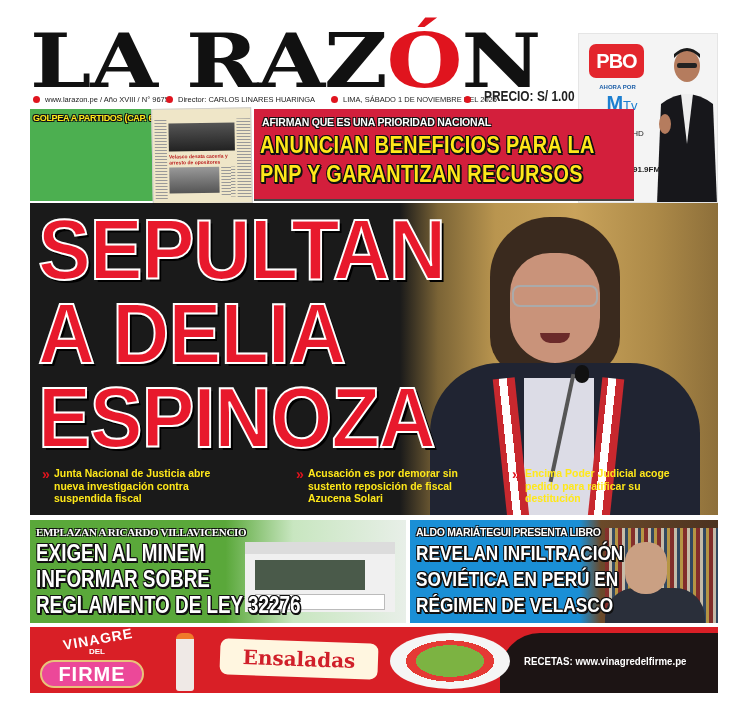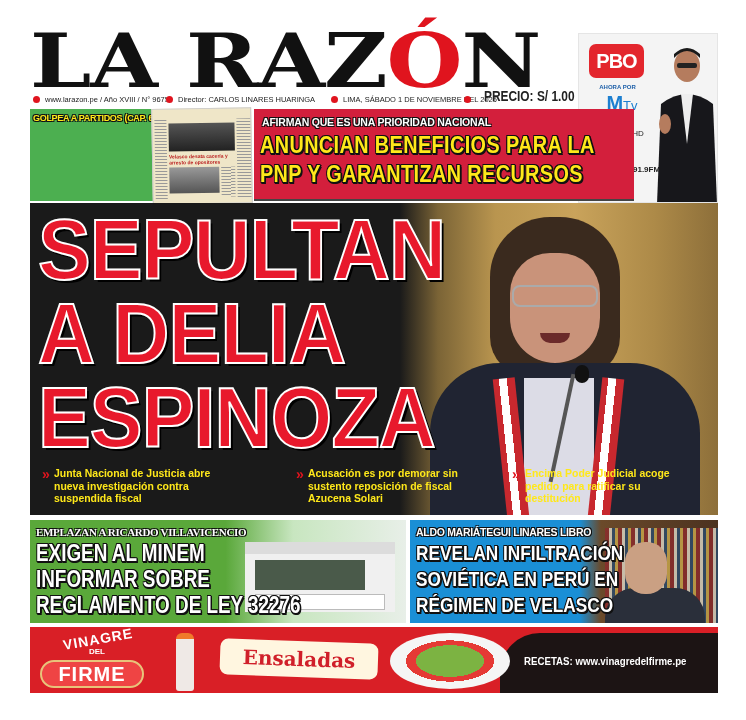--- a/index.html
+++ b/index.html
@@ -94,21 +94,21 @@
   #libro .man-head { position: absolute; left: 215px; top: 22px; width: 42px; height: 52px; border-radius: 20px; background: #caa083; }
   #libro .man-body { position: absolute; left: 195px; top: 68px; width: 100px; height: 40px; border-radius: 30px 30px 0 0; background: #2a2f3a; }
   #libro-kicker { left: 6px; top: 6px; font-size: 10.5px; font-weight: bold; color: #fff; text-shadow: 1px 1px 0 #111, -1px -1px 0 #111, 1px -1px 0 #111, -1px 1px 0 #111; white-space: nowrap; letter-spacing: -0.3px; }
   #libro-title { left: 6px; top: 20px; font-size: 21px; line-height: 26px; font-weight: bold; color: #fff; text-shadow: 2px 2px 0 #111, -1px -1px 0 #111, 1px -1px 0 #111, -1px 1px 0 #111, 2px 0 0 #111, 0 2px 0 #111; white-space: nowrap; transform: scaleX(0.82); transform-origin: left top; }
 
   
   #ad { left: 30px; top: 627px; width: 688px; height: 66px; background: #d91f26; overflow: hidden; }
   #ad .dark { position: absolute; left: 470px; top: 6px; width: 230px; height: 60px; background: #1c1414; border-radius: 40px 0 0 0; }
   #ad-brand-top { left: 18px; top: 4px; width: 100px; text-align: center; font-size: 14px; font-weight: bold; color: #fff; transform: rotate(-10deg); letter-spacing: 1px; }
   #ad-brand-del { left: 52px; top: 20px; width: 30px; text-align: center; font-size: 8px; font-weight: bold; color: #fff; }
-  #ad-brand-firme { left: 10px; top: 33px; width: 104px; height: 28px; background: #ef4444; border: 2px solid #e8c37a; border-radius: 14px; text-align: center; color: #fff; font-weight: bold; font-size: 20px; line-height: 24px; letter-spacing: 1px; }
+  #ad-brand-firme { left: 10px; top: 33px; width: 104px; height: 28px; background: #ec4899; border: 2px solid #e8c37a; border-radius: 14px; text-align: center; color: #fff; font-weight: bold; font-size: 20px; line-height: 24px; letter-spacing: 1px; }
   #ad-bottle { left: 146px; top: 6px; width: 18px; height: 58px; background: linear-gradient(#f07a2a 0 10%, #efe9e6 10% 100%); border-radius: 6px 6px 3px 3px; }
   #ad-ensaladas { left: 190px; top: 14px; width: 158px; height: 36px; background: #fff6e0; border-radius: 8px; transform: rotate(2deg); text-align: center; font-family: "DejaVu Serif", serif; font-weight: bold; font-size: 20px; line-height: 36px; color: #d0202a; }
   #ad-plate { left: 360px; top: 6px; width: 120px; height: 56px; border-radius: 50%; background: radial-gradient(ellipse at center, #7cb342 0 40%, #e53935 40% 52%, #f5f5f5 52% 100%); }
   #ad-url { left: 494px; top: 28px; font-size: 11px; font-weight: bold; color: #fff; white-space: nowrap; transform: scaleX(0.88); transform-origin: left top; }
 </style>
 </head>
 <body>
 
 <div id="logo" class="abs"><span>LA RAZ</span><span class="accent">Ó</span><span>N</span></div>
 
@@ -207,21 +207,21 @@
     <div>EXIGEN AL MINEM</div>
     <div>INFORMAR SOBRE</div>
     <div>REGLAMENTO DE LEY 32276</div>
   </div>
 </div>
 
 <div id="libro" class="abs">
   <div class="shelf"></div>
   <div class="man-body"></div>
   <div class="man-head"></div>
-  <div id="libro-kicker" class="abs">ALDO MARIÁTEGUI LINARES LIBRO</div>
+  <div id="libro-kicker" class="abs">ALDO MARIÁTEGUI PRESENTA LIBRO</div>
   <div id="libro-title" class="abs">
     <div>REVELAN INFILTRACIÓN</div>
     <div>SOVIÉTICA EN PERÚ EN</div>
     <div>RÉGIMEN DE VELASCO</div>
   </div>
 </div>
 
 <div id="ad" class="abs">
   <div class="dark"></div>
   <div id="ad-brand-top" class="abs">VINAGRE</div>

